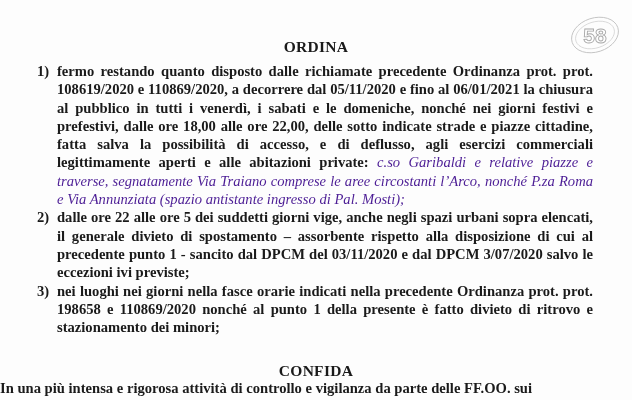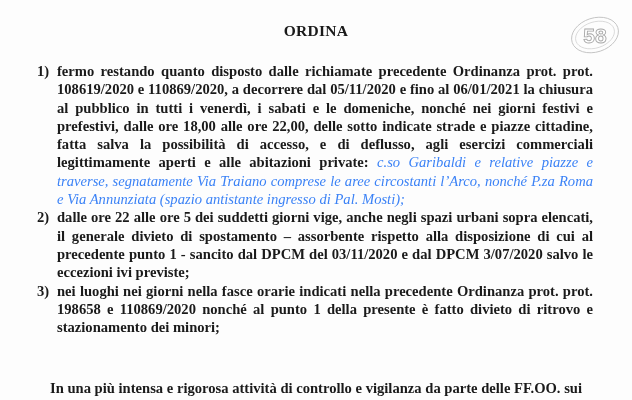--- a/index.html
+++ b/index.html
@@ -34,21 +34,21 @@
     }
     .heading {
       position: absolute;
       left: 0;
       width: 632px;
       text-align: center;
       font-weight: bold;
       font-size: 15.5px;
       letter-spacing: 0.3px;
     }
-    .h-ordina { top: 22px; }
+    .h-ordina { top: 38px; }
     .h-confida { top: 362px; }
 
     .logo {
       position: absolute;
       left: 569px;
       top: 14px;
       width: 52px;
       height: 42px;
     }
 
@@ -75,29 +75,29 @@
       top: 0;
       font-weight: bold;
     }
     .list li .bold {
       font-weight: bold;
       margin-top: 40px;
     }
     .list li .ital {
       font-style: italic;
       font-weight: normal;
-      color: #3b82f6;
+      color: #4c1d95;
     }
 
     .confida-text {
       position: absolute;
       left: 0;
       top: 380px;
       width: 632px;
-      text-align: center;
+      text-align: left;
       font-weight: bold;
       font-size: 14.6px;
       white-space: nowrap;
     }
   </style>
 </head>
 <body>
 
 <div class="page">
 
@@ -119,16 +119,17 @@
     <li>
       <span class="num">2)</span>
       <span class="bold">dalle ore 22 alle ore 5 dei suddetti giorni vige, anche negli spazi urbani sopra elencati, il generale divieto di spostamento – assorbente rispetto alla disposizione di cui al precedente punto 1 - sancito dal DPCM del 03/11/2020 e dal DPCM 3/07/2020 salvo le eccezioni ivi previste;</span>
     </li>
     <li>
       <span class="num">3)</span>
       <span class="bold">nei luoghi nei giorni nella fasce orarie indicati nella precedente Ordinanza prot. prot. 198658 e 110869/2020  nonché al punto 1 della presente è fatto divieto di ritrovo e stazionamento dei minori;</span>
     </li>
   </ul>
 
+  <div class="heading h-confida">CONFIDA</div>
 
   <div class="confida-text">In una più intensa e rigorosa attività di controllo e vigilanza da parte delle FF.OO. sui</div>
 
 </div>
 
 </body></html>

